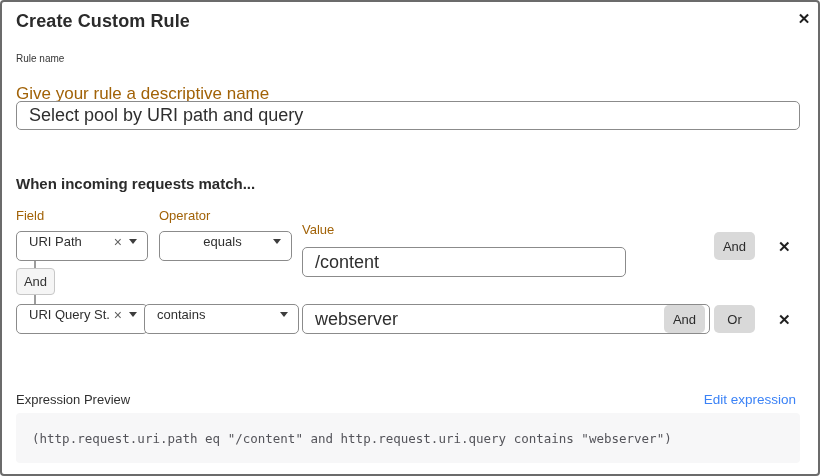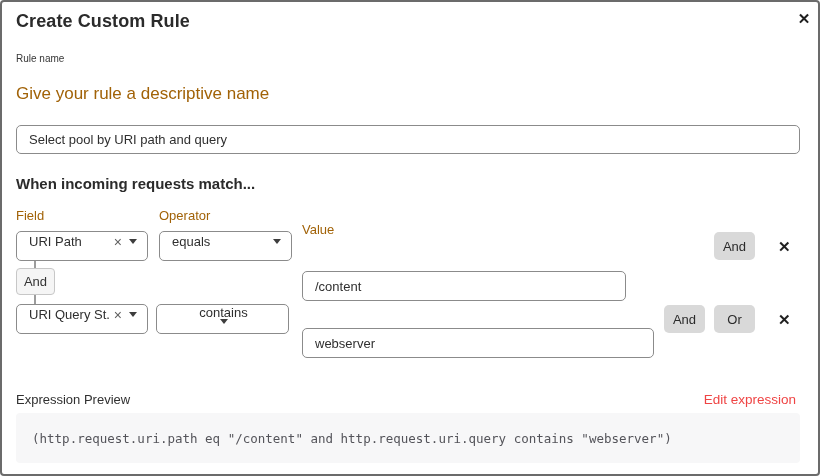--- a/index.html
+++ b/index.html
@@ -36,25 +36,25 @@
 
   .field-label { font-size: 10px; color: #363636; }
   .field-desc  { font-size: 17px;   color: #a16207; margin-top: 8px; }
   .col-label   { font-size: 13px;   color: #a16207; }
 
   .text-input {
     border: 1px solid #8b8b8b;
     border-radius: 5px;
     background: #fff;
     font-family: "Liberation Sans", sans-serif;
-    font-size: 13px;
+    font-size: 18px;
     color: #2f2f2f;
     padding: 0 12px;
     outline: none;
-    width: 100%; height: 100%; margin-top: 24px;
+    width: 100%; height: 100%;
   }
 
   .rule-input-wrap { left: 14px; top: 99px; width: 784px; height: 29px; }
 
   .section-heading {
     left: 14px; top: 173px;
     font-size: 15px; font-weight: 700; color: #2b2b2b;
   }
 
   .select-box {
@@ -149,50 +149,50 @@
 
   <div class="abs col-label" style="left:14px; top:206px;">Field</div>
   <div class="abs col-label" style="left:157px; top:206px;">Operator</div>
   <div class="abs col-label" style="left:300px; top:220px;">Value</div>
 
   <div class="abs select-box" style="left:14px; top:229px; width:132px;">
     <span class="grow">URI Path</span>
     <span class="clear-x">×</span>
     <span class="caret"></span>
   </div>
-  <div class="abs select-box" style="left:157px; top:229px; width:133px;">
+  <div class="abs select-box" style="left:157px; top:229px; width:133px;text-align:center;">
     <span class="grow">equals</span>
     <span class="caret"></span>
   </div>
   <div class="abs" style="left:300px; top:245px; width:324px; height:30px;">
     <input class="text-input" value="/content" style="">
   </div>
   <button class="abs logic-btn" style="left:712px; top:230px;">And</button>
   <div class="abs remove-x" style="left:776px; top:237px;">✕</div>
 
   <div class="abs connector-line" style="top:259px; height:8px;"></div>
   <div class="abs connector-badge">And</div>
   <div class="abs connector-line" style="top:293px; height:9px;"></div>
 
   <div class="abs select-box" style="left:14px; top:302px; width:132px;">
     <span class="grow">URI Query St...</span>
     <span class="clear-x">×</span>
     <span class="caret"></span>
   </div>
-  <div class="abs select-box" style="left:154px; top:302px; width:133px;flex-direction:column;">
+  <div class="abs select-box" style="left:142px; top:302px; width:155px;">
     <span class="grow">contains</span>
     <span class="caret"></span>
   </div>
-  <div class="abs" style="left:300px; top:302px; width:352px; height:30px;border-radius:10px;">
+  <div class="abs" style="left:300px; top:302px; width:408px; height:30px;border-radius:10px;">
     <input class="text-input" value="webserver" style="">
   </div>
   <button class="abs logic-btn" style="left:662px; top:303px;">And</button>
   <button class="abs logic-btn" style="left:712px; top:303px;">Or</button>
   <div class="abs remove-x" style="left:776px; top:310px;">✕</div>
 
   <div class="abs expr-label">Expression Preview</div>
-  <a class="abs edit-link" href="#" style="color: #ef4444;">Edit expression</a>
+  <a class="abs edit-link" href="#" style="color: #3b82f6;">Edit expression</a>
 
   <div class="abs code-block">
     <span class="code-text">(http.request.uri.path eq "/content" and http.request.uri.query contains "webserver")</span>
   </div>
 
 </div>
 
 </body></html>

